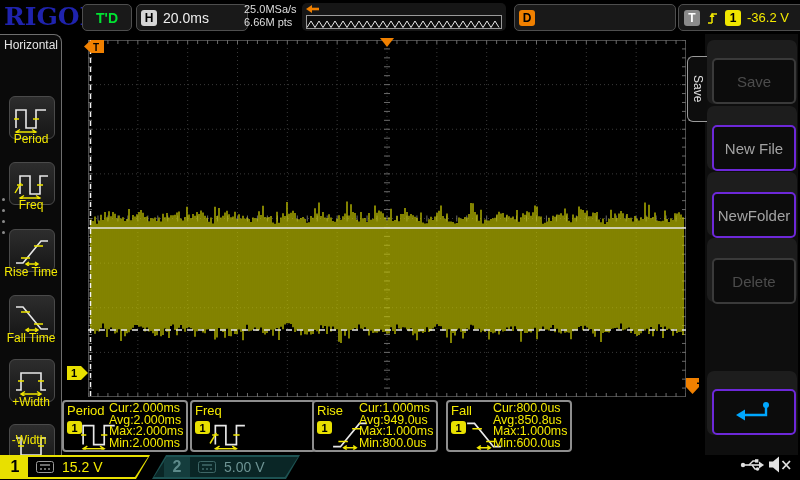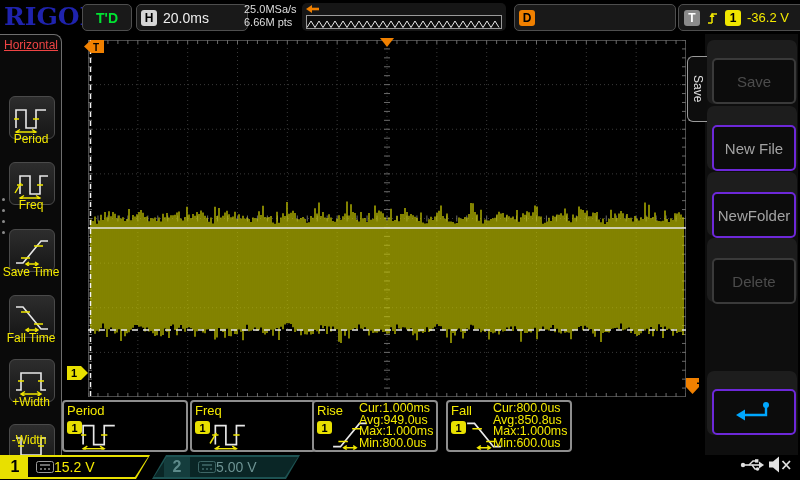--- a/index.html
+++ b/index.html
@@ -25,21 +25,21 @@
   #d-box{left:514px;width:152px;padding:0 4px;gap:8px;}
   #d-box .keysq{background:#f08000;color:#000;}
   #d-box .val{color:#eee;font-size:14px;letter-spacing:.5px;}
   #t-box{left:678px;width:118px;padding:0 5px;gap:6px;}
   #t-box .keysq{background:#8a8a8a;color:#fff;}
   #t-box .chsq{background:#f0e600;color:#000;}
   #t-box .val{color:#f4ea00;font-size:13px;}
   
   #sidebar{left:0;top:34px;width:62px;height:421px;background:#0a0a0a;
            border:1px solid #6e6e6e;border-left:none;border-bottom:none;border-radius:0 8px 0 0;box-sizing:border-box;}
-  #sidebar .title{position:absolute;left:4px;top:3px;color:#ef4444;font-size:12px;text-decoration:underline;}
+  #sidebar .title{position:absolute;left:4px;top:3px;color:#e5e5e5;font-size:12px;}
   .sbtn{position:absolute;left:9px;width:44px;height:41px;border-radius:6px;
         background:linear-gradient(#2d2d2d,#161616);border:1px solid #4a4a4a;
         display:flex;align-items:center;justify-content:center;cursor:pointer;}
   .slabel{position:absolute;left:0;width:62px;text-align:center;color:#f4ea00;font-size:12px;}
   .dots{position:absolute;left:2px;top:163px;display:flex;flex-direction:column;gap:8px;}
   .dots i{width:3px;height:3px;border-radius:50%;background:#8a8a8a;}
   
   #grid{left:88px;top:40px;width:598px;height:357px;}
   #trig-flag{left:84px;top:40px;}
   #trig-tri{left:380px;top:38px;width:0;height:0;border-left:7px solid transparent;
@@ -63,21 +63,21 @@
   .panel .pch{position:absolute;left:3px;top:19px;width:15px;height:13px;background:#e8e000;border-radius:3px;
               color:#000;font-size:11px;font-weight:bold;display:flex;align-items:center;justify-content:center;}
   .panel .picon{position:absolute;left:17px;top:16px;}
   .panel .pvals{position:absolute;left:45px;top:1px;color:#f4ea00;font-size:12.4px;line-height:11.6px;white-space:pre;}
   
   .chwrap{position:absolute;top:455px;height:24px;}
   .chouter{position:absolute;inset:0;}
   .chinner{position:absolute;inset:2px 2px 2px 2px;display:flex;align-items:center;}
   .chnum{width:26px;height:100%;display:flex;align-items:center;justify-content:center;
          font-size:16px;font-weight:bold;flex:0 0 auto;}
-  .chval{font-size:14px;}
+  .chval{font-size:14px;margin-left:8px;}
   #ch1wrap{left:0;width:150px;}
   #ch1wrap .chouter{background:#e8e000;clip-path:polygon(0 0,100% 0,calc(100% - 14px) 100%,0 100%);}
   #ch1wrap .chinner{background:#000;clip-path:polygon(0 0,100% 0,calc(100% - 13px) 100%,0 100%);}
   #ch1wrap .chnum{background:#e8e000;color:#000;}
   #ch1wrap .chval{color:#f4ea00;}
   #ch2wrap{left:152px;width:148px;}
   #ch2wrap .chouter{background:#1d5252;clip-path:polygon(14px 0,100% 0,calc(100% - 14px) 100%,0 100%);}
   #ch2wrap .chinner{background:#0a2626;clip-path:polygon(13px 0,100% 0,calc(100% - 13px) 100%,0 100%);}
   #ch2wrap .chnum{background:#143d3d;color:#5d8a8a;margin-left:10px;}
   #ch2wrap .chval{color:#6d9393;}
@@ -185,21 +185,21 @@
     <svg width="36" height="30">
       <use href="#sym-freq"></use>
     </svg>
   </div>
 <div class="slabel abs" style="top:198px">Freq</div>
 <div class="sbtn" style="top:229px">
     <svg width="36" height="30">
       <use href="#sym-rise"></use>
     </svg>
   </div>
-<div class="slabel abs" style="top:265px">Save Time</div>
+<div class="slabel abs" style="top:265px">Rise Time</div>
 <div class="sbtn" style="top:295px">
     <svg width="36" height="30">
       <use href="#sym-fall"></use>
     </svg>
   </div>
 <div class="slabel abs" style="top:331px">Fall Time</div>
 <div class="sbtn" style="top:359px">
     <svg width="36" height="30">
       <use href="#sym-pwidth"></use>
     </svg>
@@ -577,20 +577,21 @@
     <polygon points="10,9.5 10,20.5 1,15" fill="#00a8ff"></polygon>
   </svg>
 </div>
 
 <div class="panel" style="left:62px">
   <div class="ptitle">Period</div>
   <div class="pch">1</div>
   <svg class="picon" width="38" height="32" viewBox="0 0 36 30">
       <use href="#sym-period"></use>
     </svg>
+  <div class="pvals"><div>Cur:2.000ms</div><div>Avg:2.000ms</div><div>Max:2.000ms</div><div>Min:2.000ms</div></div>
 </div>
 <div class="panel" style="left:190px">
   <div class="ptitle">Freq</div>
   <div class="pch">1</div>
   <svg class="picon" width="38" height="32" viewBox="0 0 36 30">
       <use href="#sym-freq"></use>
     </svg>
 </div>
 <div class="panel" style="left:312px">
   <div class="ptitle">Rise</div>

